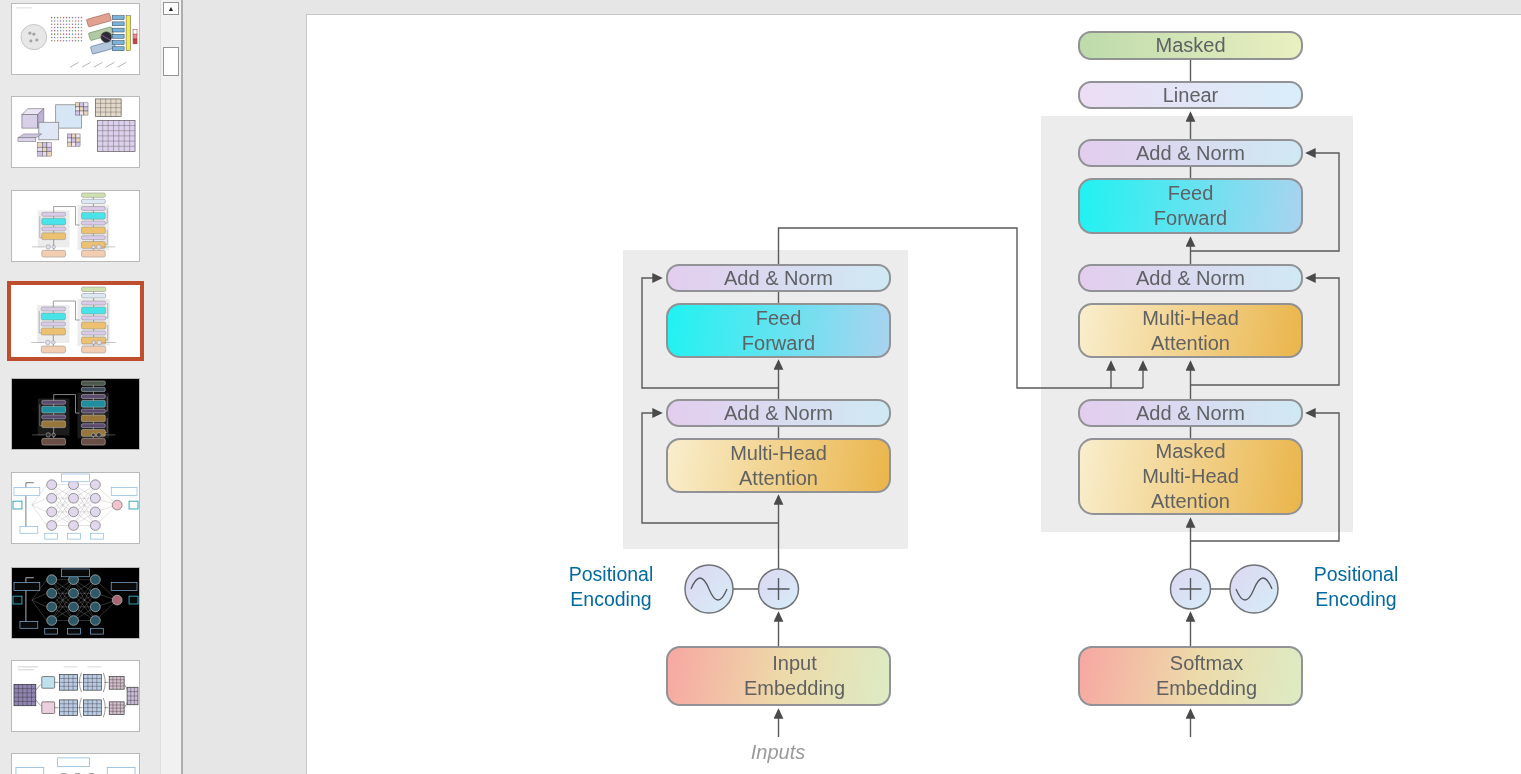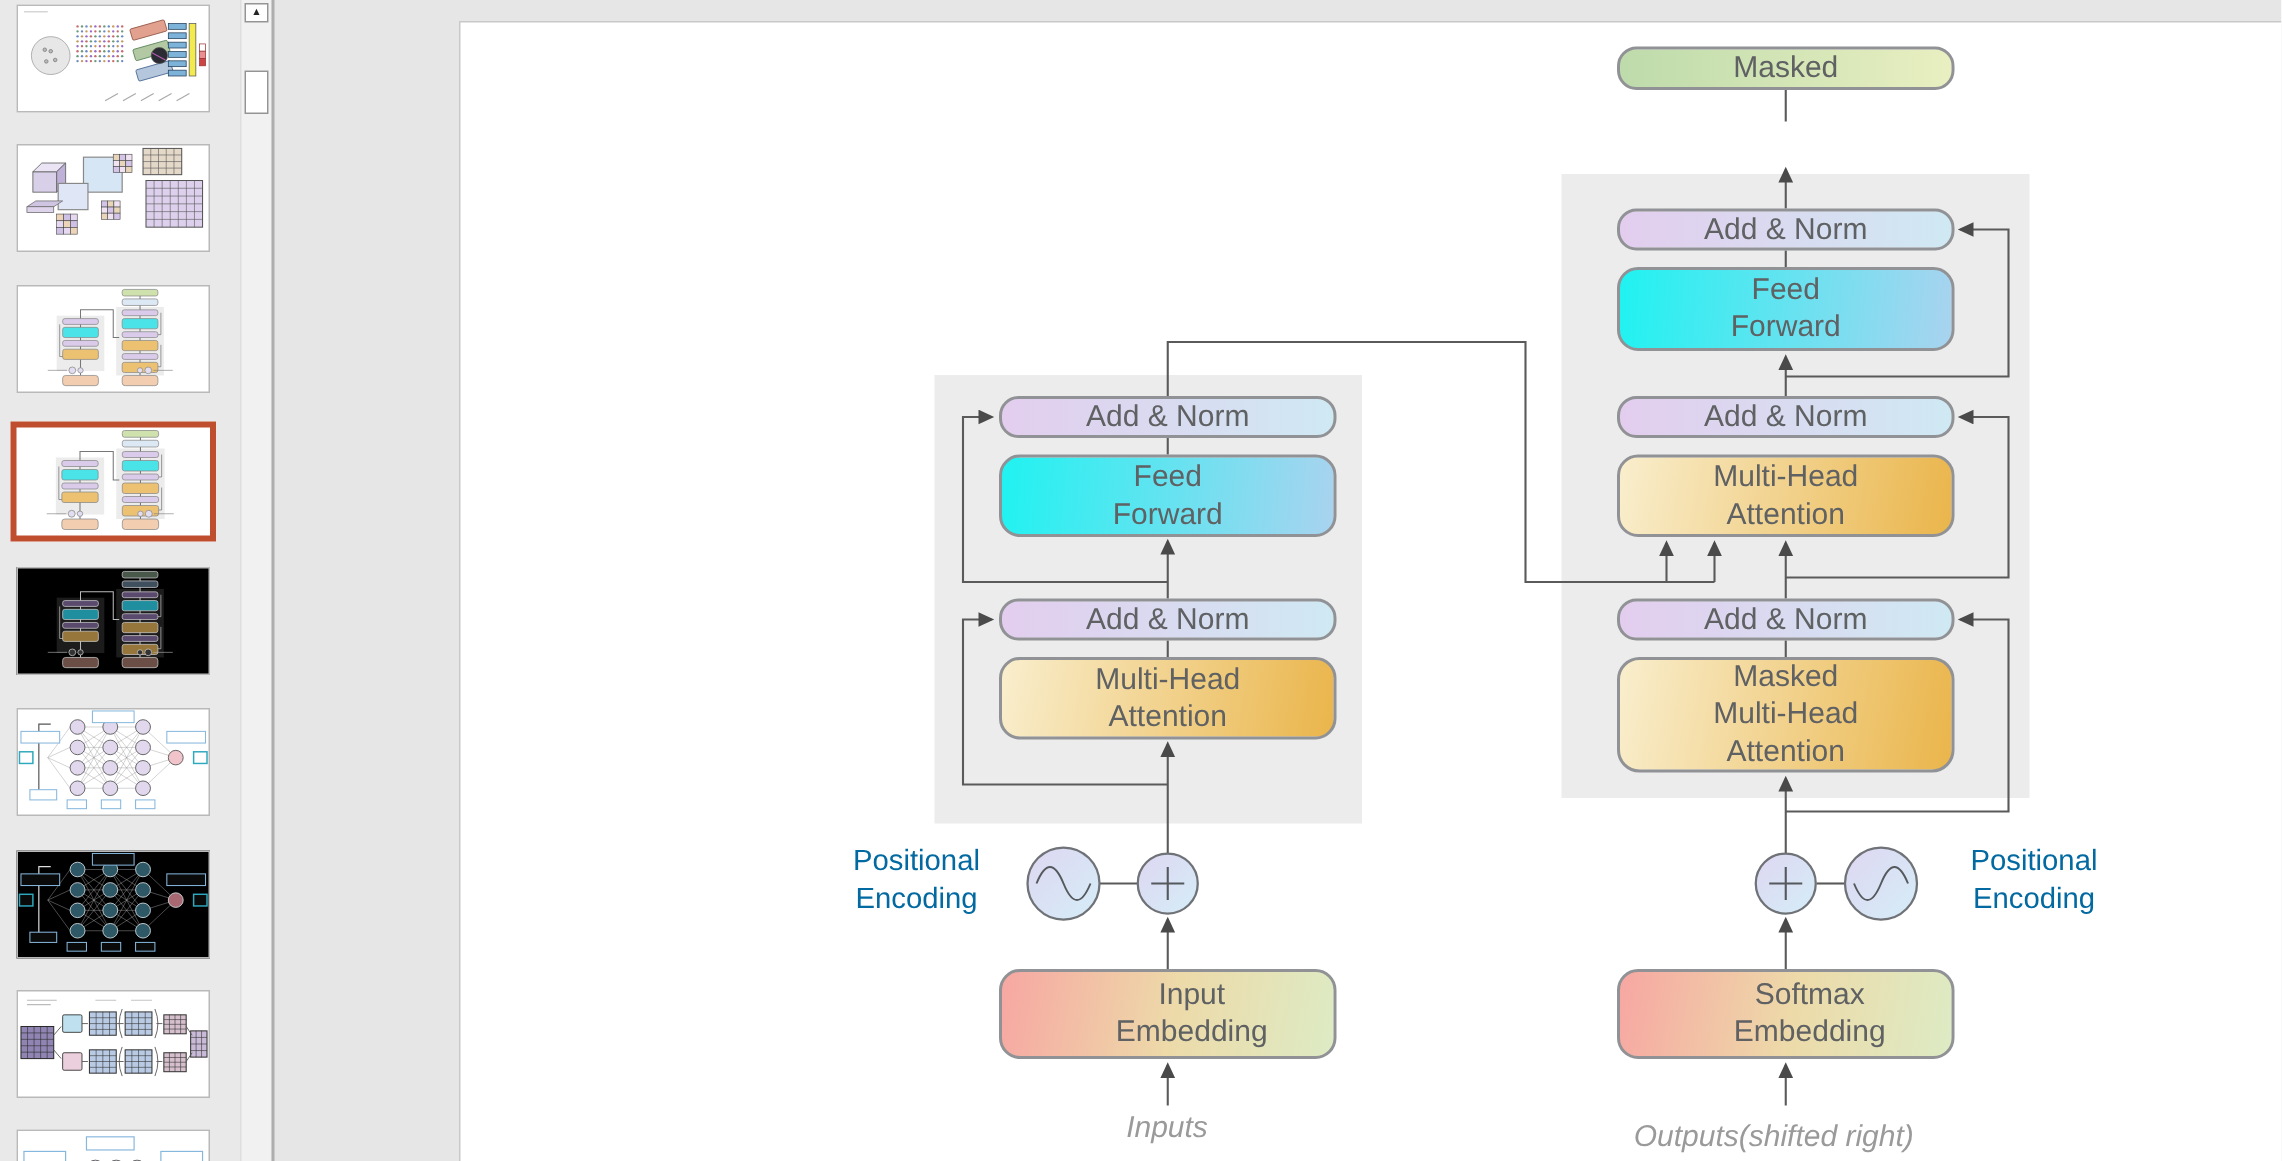--- a/index.html
+++ b/index.html
@@ -613,20 +613,23 @@
         <circle cx="883.5" cy="574" r="20" fill="url(#circGrad)"></circle>
         <path d="M883.5,563 V585 M872.5,574 H894.5" fill="none" stroke="#55585c" stroke-width="1.4"></path>
         <circle cx="947" cy="574" r="24" fill="url(#circGrad)"></circle>
         <path d="M929,574 Q938,596 947,574 Q956,552 965,574" fill="none" stroke="#55585c" stroke-width="1.3"></path>
       </g>
     </svg>
 
     <div class="bx g-softmax" style="left:771px;top:16px;width:225px;height:29px">
         <span>Masked</span>
       </div>
+    <div class="bx g-linear" style="left:771px;top:66px;width:225px;height:28px">
+        <span>Linear</span>
+      </div>
     <div class="bx g-addnorm" style="left:771px;top:124px;width:225px;height:28px">
         <span>Add &amp; Norm</span>
       </div>
     <div class="bx g-ff" style="left:771px;top:163px;width:225px;height:56px;border-radius:14px">
       <span>Feed</span>
       <span>Forward</span>
     </div>
     <div class="bx g-addnorm" style="left:771px;top:249px;width:225px;height:28px">
         <span>Add &amp; Norm</span>
       </div>
@@ -668,15 +671,14 @@
 
     <div class="lbl" style="left:234px;top:547px;width:140px">
       <div>Positional</div>
       <div>Encoding</div>
     </div>
     <div class="lbl" style="left:979px;top:547px;width:140px">
       <div>Positional</div>
       <div>Encoding</div>
     </div>
     <div class="io-lbl" style="left:401px;top:726px;width:140px"><span>Inputs</span></div>
-    <div class="io-lbl" style="left:768px;top:732px;width:215px"><span>Outputs(shifted right)</span></div>
   </div>
 </div>
 
 </body></html>

